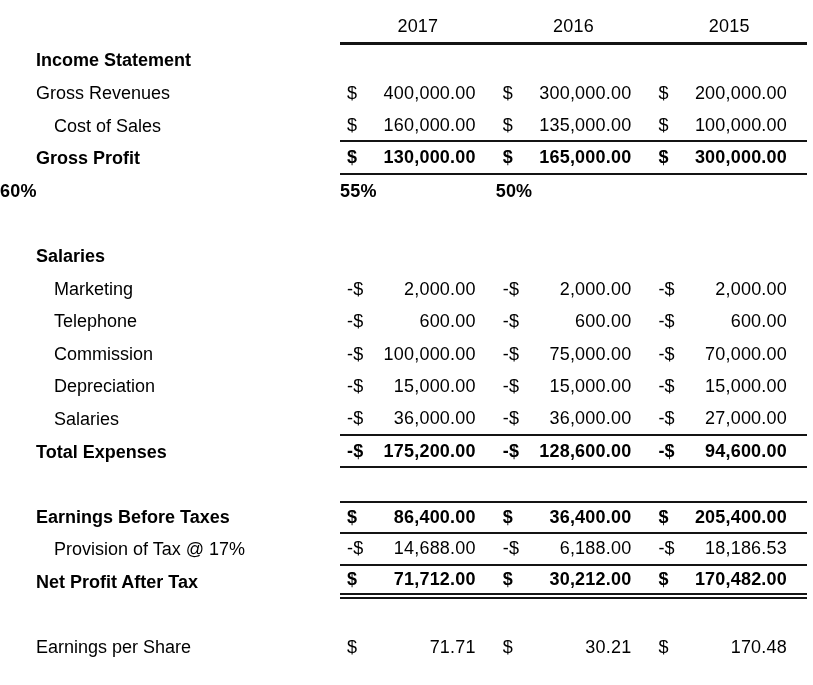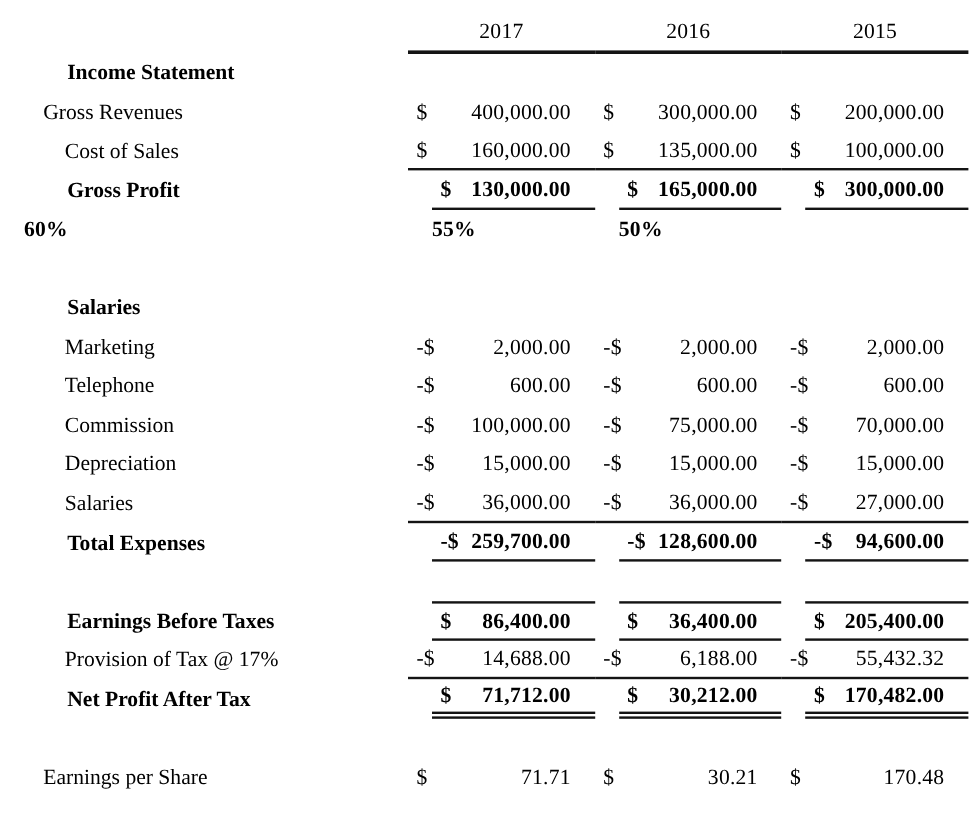--- a/index.html
+++ b/index.html
@@ -14,32 +14,31 @@
     color:var(--text);
     font-family:"Liberation Sans","DejaVu Sans",sans-serif;
     overflow:hidden;
   }
   .sheet{padding-top:12px;}
   .row{
     display:grid;
     grid-template-columns:340px 155.7px 155.7px 155.6px;
     height:32.6px;
     box-sizing:border-box;
-    font-family:Liberation Serif, serif;
   }
   .cell{
     display:flex;
     align-items:center;
     box-sizing:border-box;
     font-size:18px;
     white-space:nowrap;
   }
   .label-cell{padding-left:36px;}
   .label-cell.indent{padding-left:54px;}
-  .bold{font-weight:700;margin-left:20px;}
+  .bold{font-weight:700;}
   .num-cell{
     justify-content:space-between;
     padding:0 20px 0 7px;
     letter-spacing:0.2px;
   }
   .num-cell.center{justify-content:flex-start;padding:0;}
   .year-cell{justify-content:center;padding:0;border-bottom:3px solid var(--line);}
   .line-bottom .num-cell{border-bottom:2px solid var(--line);}
   .line-top-bottom .num-cell{border-top:2px solid var(--line);border-bottom:2px solid var(--line);}
   .line-double .num-cell{border-bottom:6px double var(--line);}
@@ -201,21 +200,21 @@
         </div>
         <div class="cell num-cell">
           <span class="cur">-$</span>
           <span class="amt">27,000.00</span>
         </div>
       </div>
       <div class="row line-bottom">
         <div class="cell label-cell bold">Total Expenses</div>
         <div class="cell num-cell bold">
           <span class="cur">-$</span>
-          <span class="amt">259,700.00</span>
+          <span class="amt">175,200.00</span>
         </div>
         <div class="cell num-cell bold">
           <span class="cur">-$</span>
           <span class="amt">128,600.00</span>
         </div>
         <div class="cell num-cell bold">
           <span class="cur">-$</span>
           <span class="amt">94,600.00</span>
         </div>
       </div>
@@ -245,21 +244,21 @@
         <div class="cell num-cell">
           <span class="cur">-$</span>
           <span class="amt">14,688.00</span>
         </div>
         <div class="cell num-cell">
           <span class="cur">-$</span>
           <span class="amt">6,188.00</span>
         </div>
         <div class="cell num-cell">
           <span class="cur">-$</span>
-          <span class="amt">55,432.32</span>
+          <span class="amt">18,186.53</span>
         </div>
       </div>
       <div class="row line-double">
         <div class="cell label-cell bold">Net Profit After Tax</div>
         <div class="cell num-cell bold">
           <span class="cur">$</span>
           <span class="amt">71,712.00</span>
         </div>
         <div class="cell num-cell bold">
           <span class="cur">$</span>

